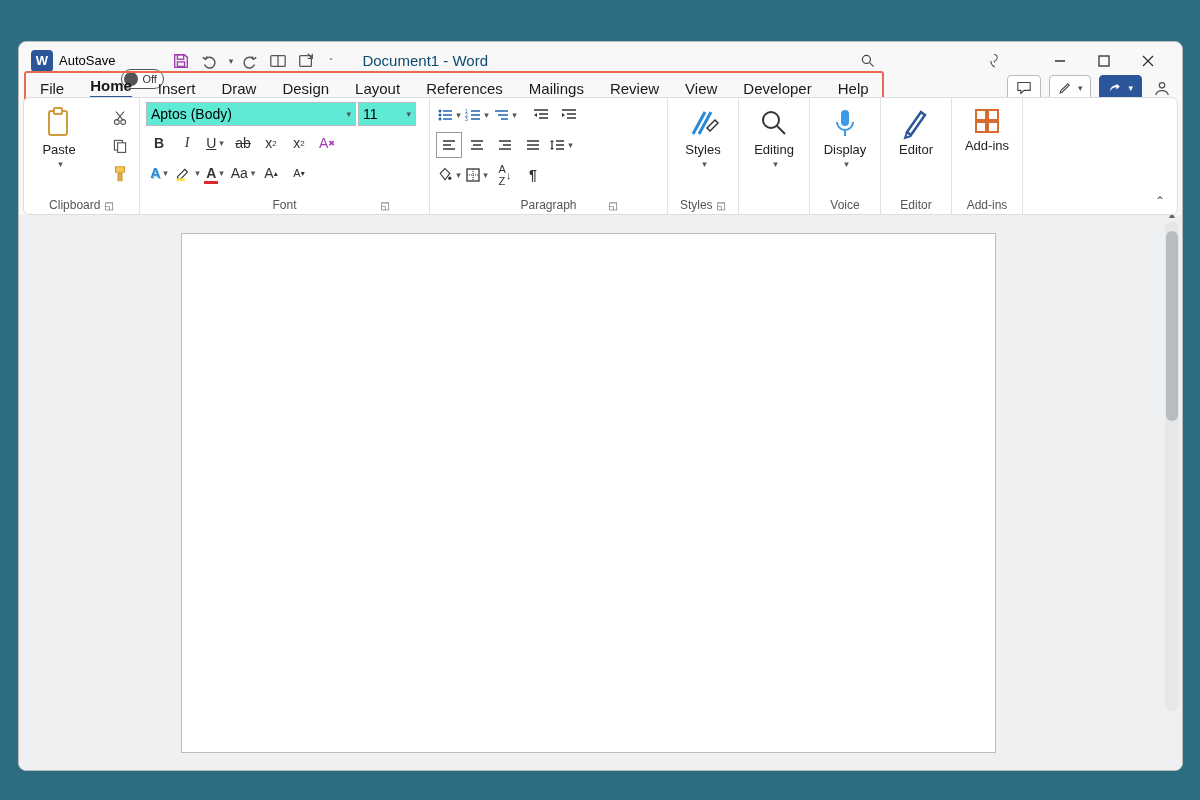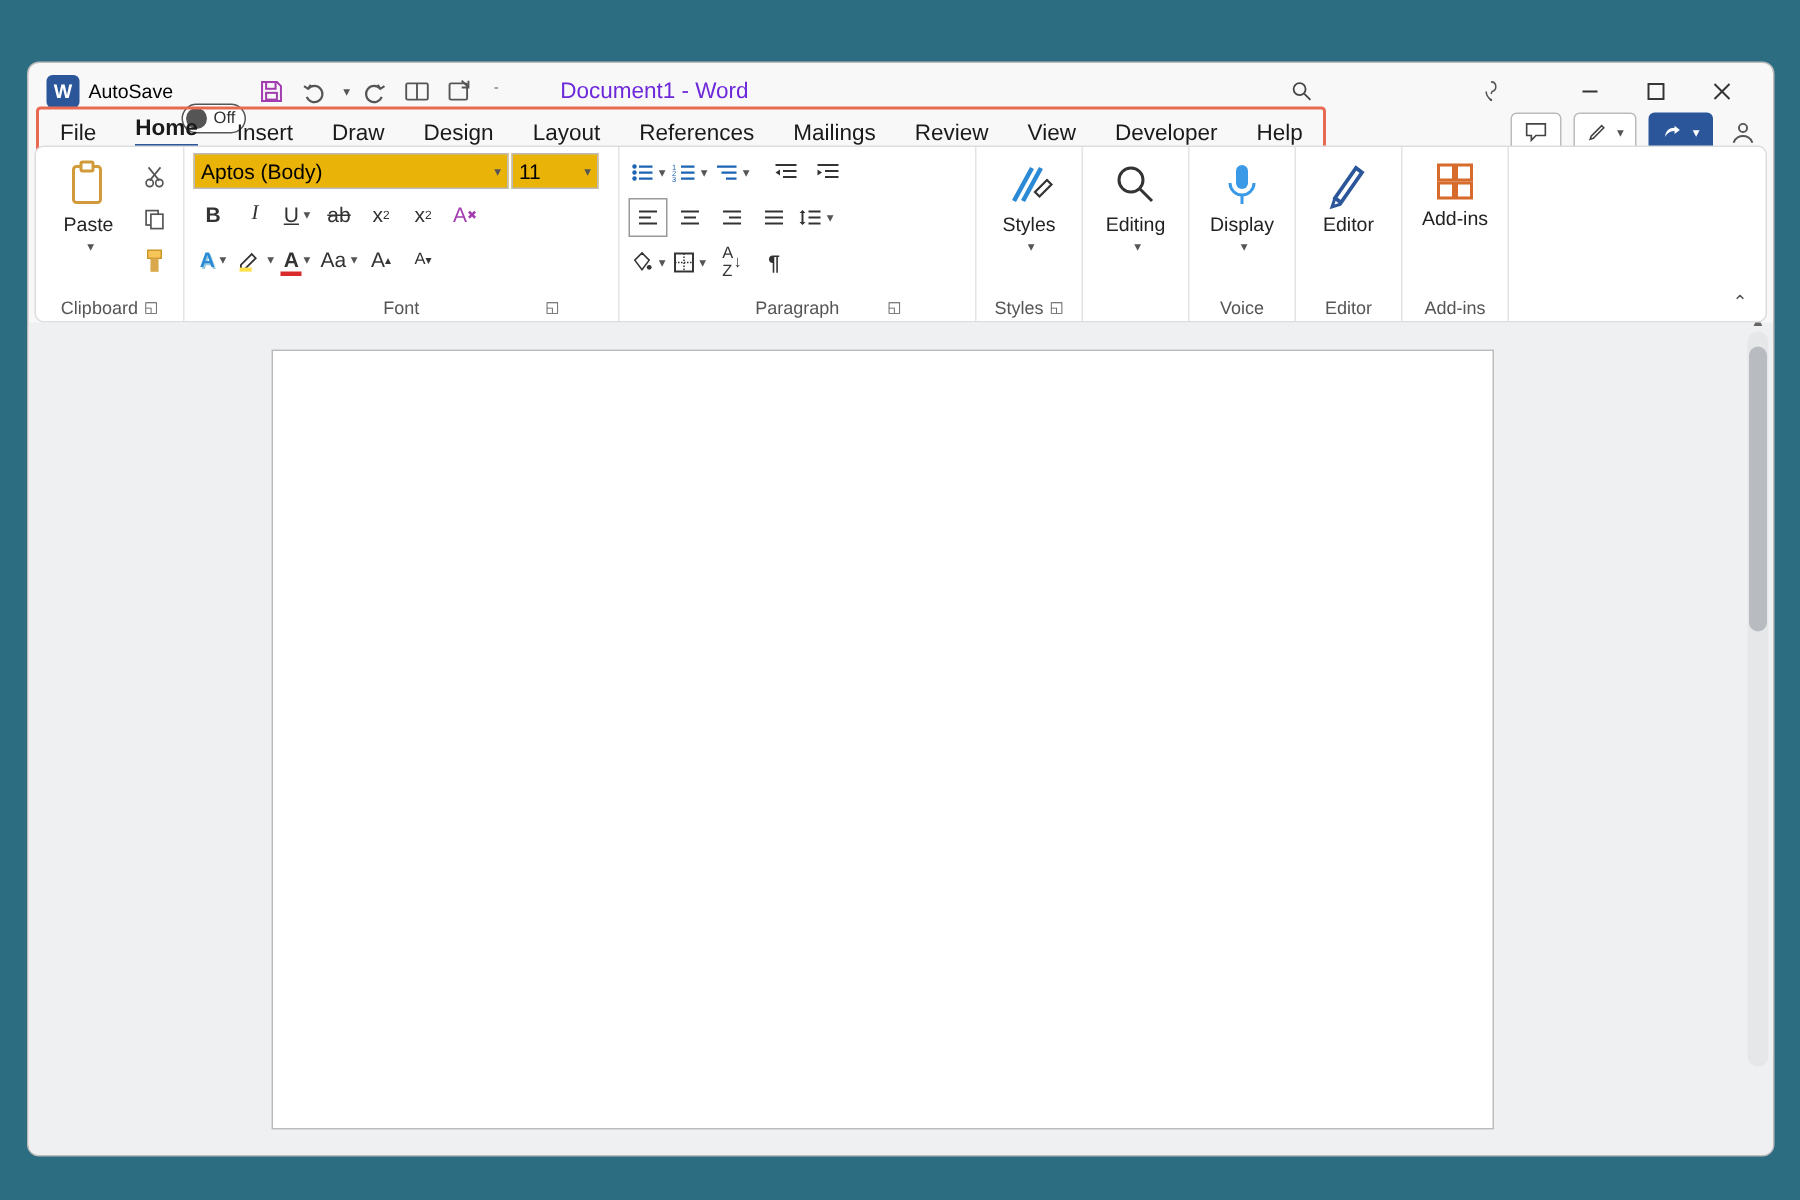--- a/index.html
+++ b/index.html
@@ -6,44 +6,44 @@
 *{box-sizing:border-box;}
 .window{position:absolute;left:18px;top:41px;width:1165px;height:730px;background:#f8f8f8;border:1px solid #bbb;border-radius:8px;overflow:hidden;display:flex;flex-direction:column;}
 
 .titlebar{display:flex;align-items:center;height:37px;padding:0 12px;gap:6px;}
 .appicon{width:22px;height:22px;background:#2b579a;border-radius:4px;display:flex;align-items:center;justify-content:center;color:#fff;font-weight:bold;font-size:13px;}
 .autosave{display:flex;align-items:center;gap:6px;font-size:13px;}
 .toggle{display:flex;align-items:center;border:1px solid #555;border-radius:16px;padding:2px 6px 2px 2px;gap:4px;background:#fff;font-size:11px;color:#333;margin-top:36px;}
 .toggle-circle{width:14px;height:14px;border-radius:50%;background:#555;}
 .qat-btn{width:22px;height:22px;display:flex;align-items:center;justify-content:center;}
 .qat-btn svg{width:18px;height:18px;}
-.doc-title{margin-left:35px;font-size:15px;color:#6d28d9;}
+.doc-title{margin-left:24px;font-size:15px;color:#0c4a6e;}
 .title-spacer{flex:1;}
 .titlebtn{width:44px;height:30px;display:flex;align-items:center;justify-content:center;font-size:14px;color:#333;}
 .wincontrols{display:flex;margin-left:16px;}
 .wincontrols div{width:44px;height:30px;display:flex;align-items:center;justify-content:center;font-size:14px;color:#333;}
 
 .tabs-row{display:flex;align-items:center;height:18px;padding-left:5px;padding-right:8px;}
 .tabs-highlight{display:flex;align-items:center;height:34px;border:2px solid #e86a52;border-radius:3px;padding-left:1px;}
 .tab{padding:0 13px;height:30px;display:flex;align-items:center;font-size:15px;color:#1a1a1a;}
 .tab.active span{border-bottom:3px solid #2b579a;padding-bottom:2px;font-weight:600;}
 .tabs-spacer{flex:1;}
 .rt-btn{display:flex;align-items:center;justify-content:center;border:1px solid #bbb;border-radius:4px;height:26px;padding:0 8px;gap:3px;background:#fff;font-size:14px;color:#333;}
 .rt-btn.primary{background:#2b579a;color:#fff;border-color:#2b579a;}
 
 .ribbon{display:flex;background:#fff;border:1px solid #ddd;border-radius:6px;margin:0 4px;height:118px;position:relative;}
 .group{display:flex;flex-direction:column;align-items:center;padding:4px 6px 0 6px;border-right:1px solid #e3e3e3;}
 .group:last-of-type{border-right:none;}
-.group-body{flex:1;display:flex;align-items:flex-start;gap:2px;}
+.group-body{flex:1;display:flex;align-items:flex-start;gap:19px;}
 .group-label{font-size:12px;color:#555;height:16px;display:flex;align-items:center;padding-bottom:2px;}
 .vbtn{display:flex;flex-direction:column;align-items:center;justify-content:center;gap:2px;width:58px;padding:4px 2px;font-size:13px;color:#222;}
 .sbtn{width:26px;height:26px;display:flex;align-items:center;justify-content:center;font-size:14px;color:#333;}
 .row{display:flex;align-items:center;gap:2px;}
 .col{display:flex;flex-direction:column;gap:2px;}
-.combo{border:1px solid #bbb;background:#eab308;height:24px;display:flex;align-items:center;padding:0 4px;font-size:14px;}
+.combo{border:1px solid #bbb;background:#5eead4;height:24px;display:flex;align-items:center;padding:0 4px;font-size:14px;}
 .chev{font-size:9px;color:#555;margin-left:3px;}
 .dlaunch{font-size:10px;color:#555;margin-left:4px;}
 .collapse-chev{position:absolute;right:12px;bottom:6px;font-size:12px;color:#555;}
 
 .docarea{flex:1;background:#eef0f2;position:relative;overflow:hidden;}
 .page{position:absolute;left:162px;top:18px;width:815px;height:520px;background:#fff;border:1px solid #bbb;}
 .vscroll{position:absolute;right:3px;top:6px;width:14px;height:490px;background:#e5e7e9;border-radius:7px;}
 .vscroll .thumb{position:absolute;top:10px;left:1px;width:12px;height:190px;background:#b8bcc0;border-radius:6px;}
 .vscroll .arr{position:absolute;left:2px;font-size:10px;color:#666;}
 

